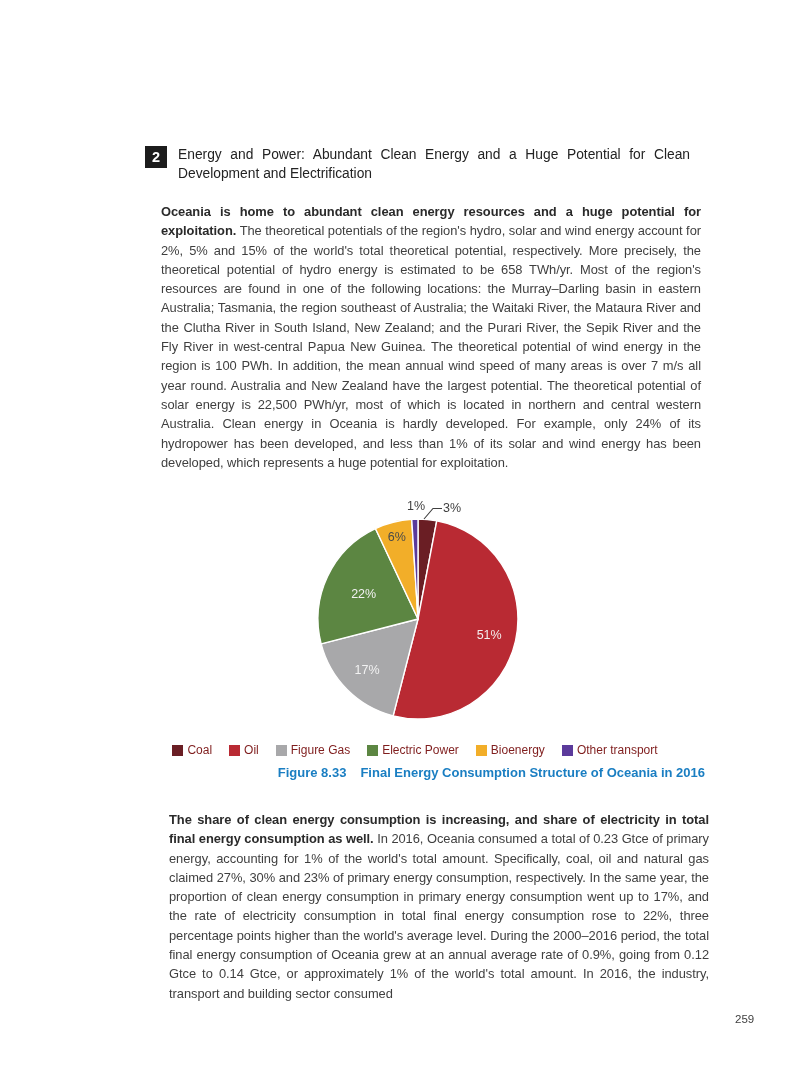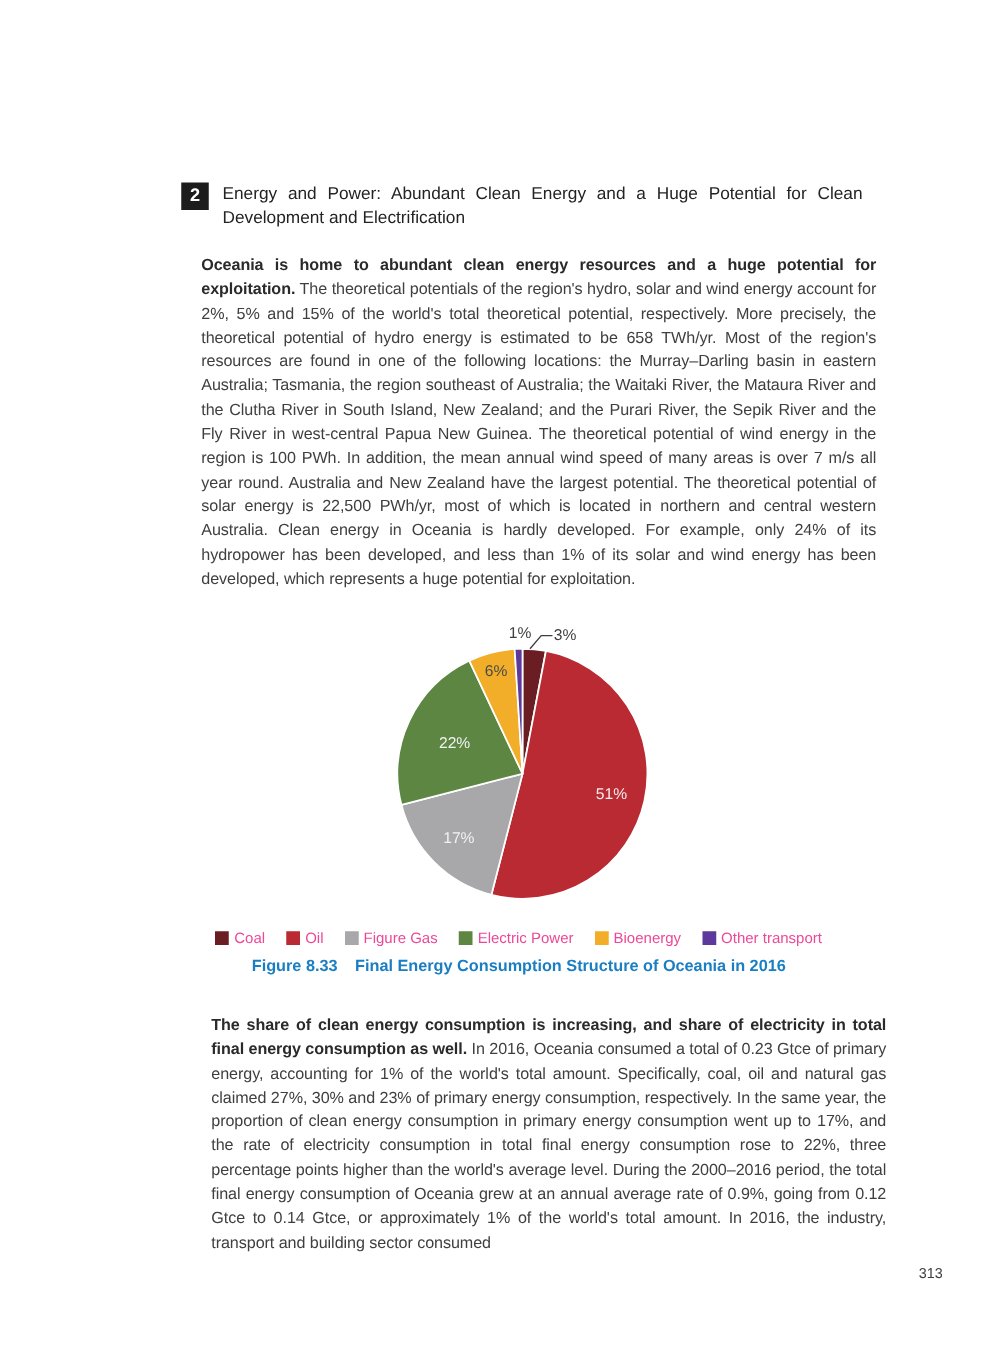--- a/index.html
+++ b/index.html
@@ -63,25 +63,25 @@
   .legend {
     position: absolute;
     top: 742px; left: 125px; width: 580px; height: 16px;
     display: flex;
     justify-content: center;
     align-items: center;
     gap: 17px;
   }
   .legend-item { display: flex; align-items: center; gap: 4px; }
   .legend-swatch { width: 11px; height: 11px; display: inline-block; }
-  .legend-label { font-size: 12px; color: #ec4899; white-space: nowrap; }
+  .legend-label { font-size: 12px; color: #7f1d1d; white-space: nowrap; }
   .caption {
     position: absolute;
     top: 765px; left: 125px; width: 580px;
-    text-align: center;
+    text-align: right;
     font-size: 13px;
     font-weight: 700;
   }
   .caption .cap-label { margin-right: 14px; }
   .page-number {
     position: absolute;
     top: 1013px; left: 735px;
     font-size: 11.5px;
     color: #404040;
   }
@@ -146,15 +146,15 @@
 
   <div class="caption" style="color: rgb(26, 126, 194);">
     <span class="cap-label">Figure 8.33</span><span class="cap-text">Final Energy Consumption Structure of Oceania in 2016</span>
   </div>
 
   <p class="body-para para2">
     <strong class="lead">The share of clean energy consumption is increasing, and share of electricity in total final energy consumption as well.</strong>
     <span>In 2016, Oceania consumed a total of 0.23 Gtce of primary energy, accounting for 1% of the world's total amount. Specifically, coal, oil and natural gas claimed 27%, 30% and 23% of primary energy consumption, respectively. In the same year, the proportion of clean energy consumption in primary energy consumption went up to 17%, and the rate of electricity consumption in total final energy consumption rose to 22%, three percentage points higher than the world's average level. During the 2000–2016 period, the total final energy consumption of Oceania grew at an annual average rate of 0.9%, going from 0.12 Gtce to 0.14 Gtce, or approximately 1% of the world's total amount. In 2016, the industry, transport and building sector consumed</span>
   </p>
 
-  <div class="page-number">313</div>
+  <div class="page-number">259</div>
 
 </div>
 
 </body></html>

